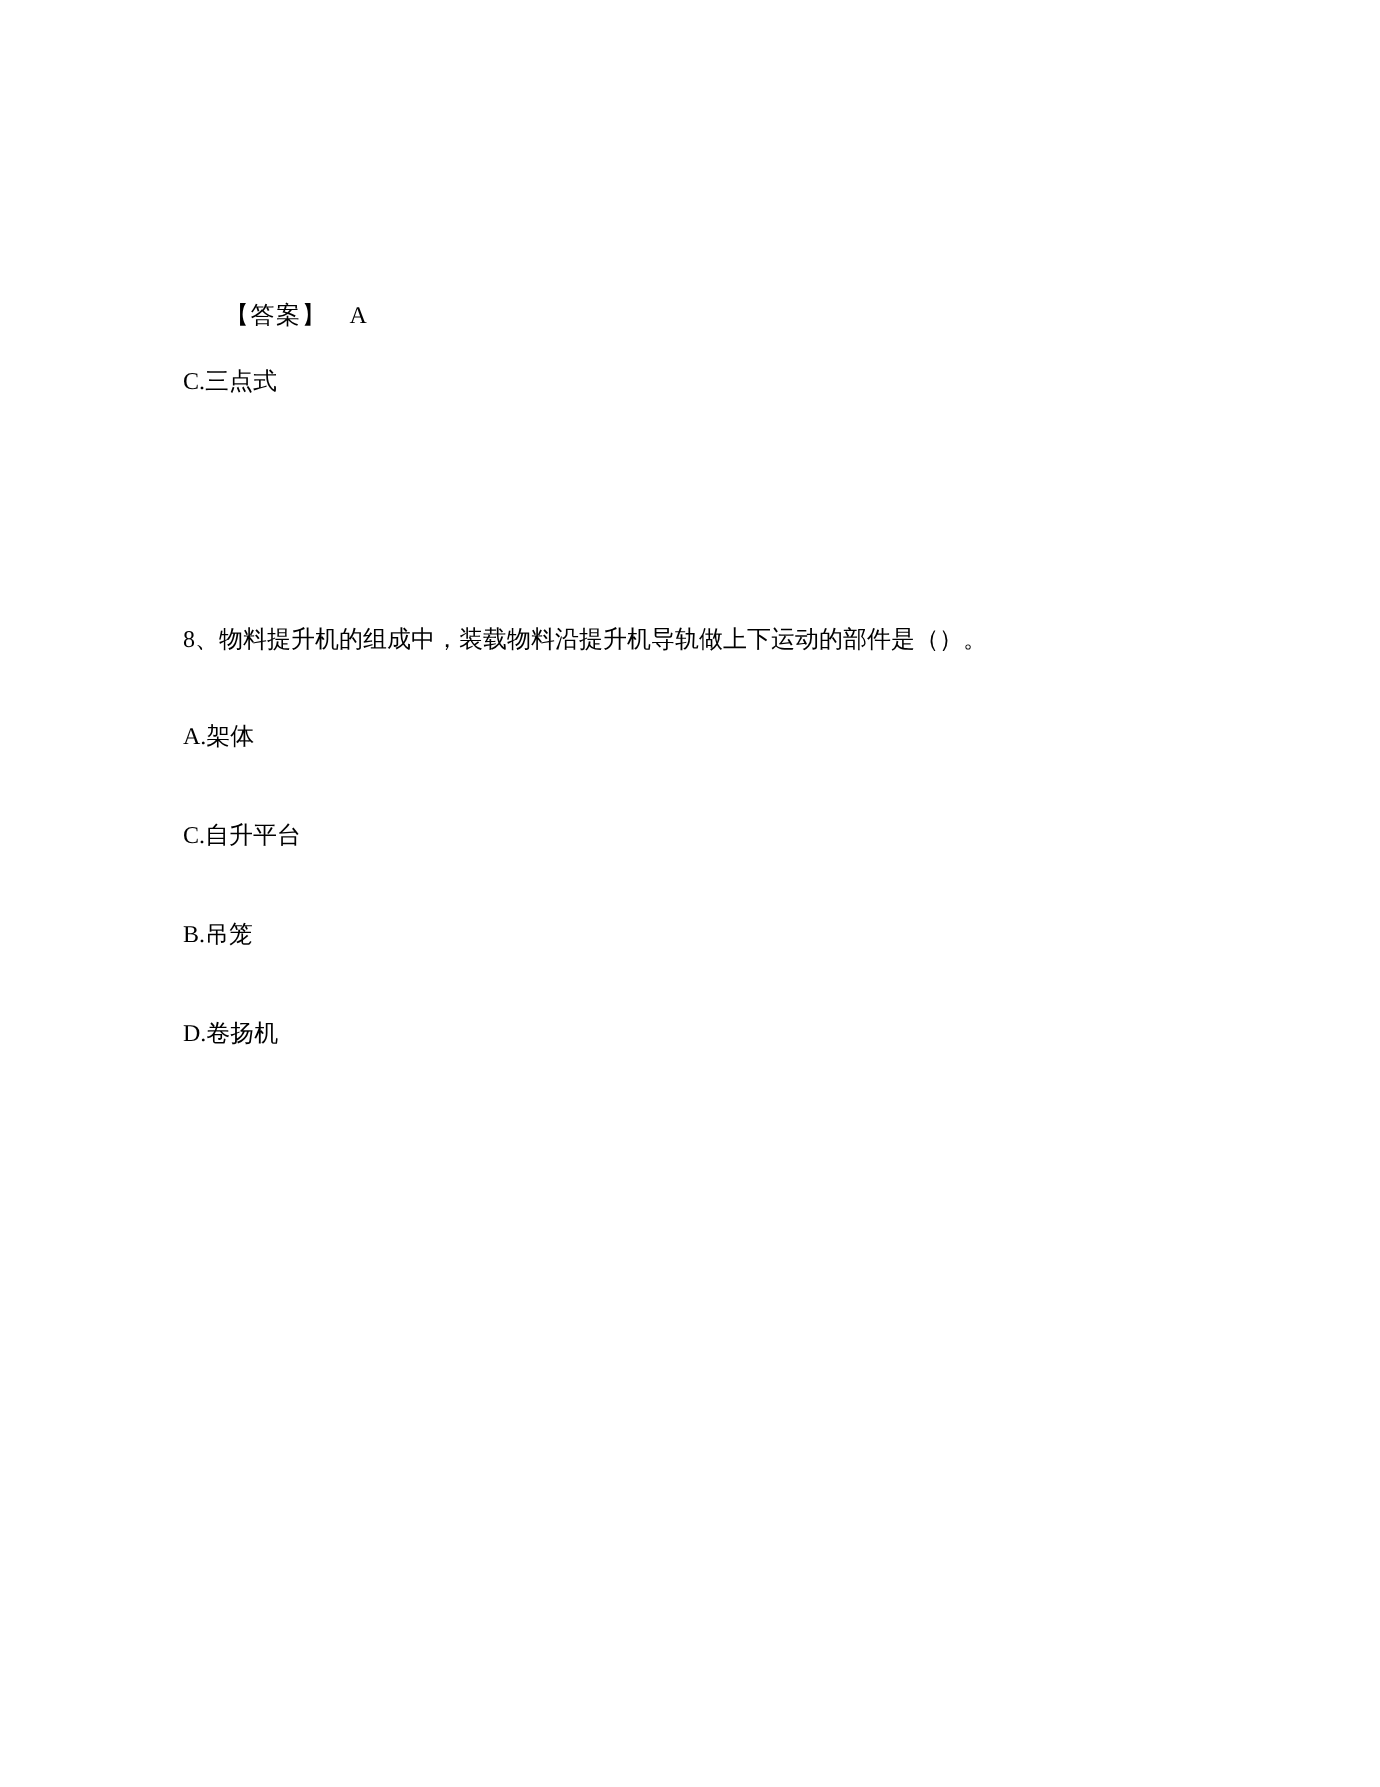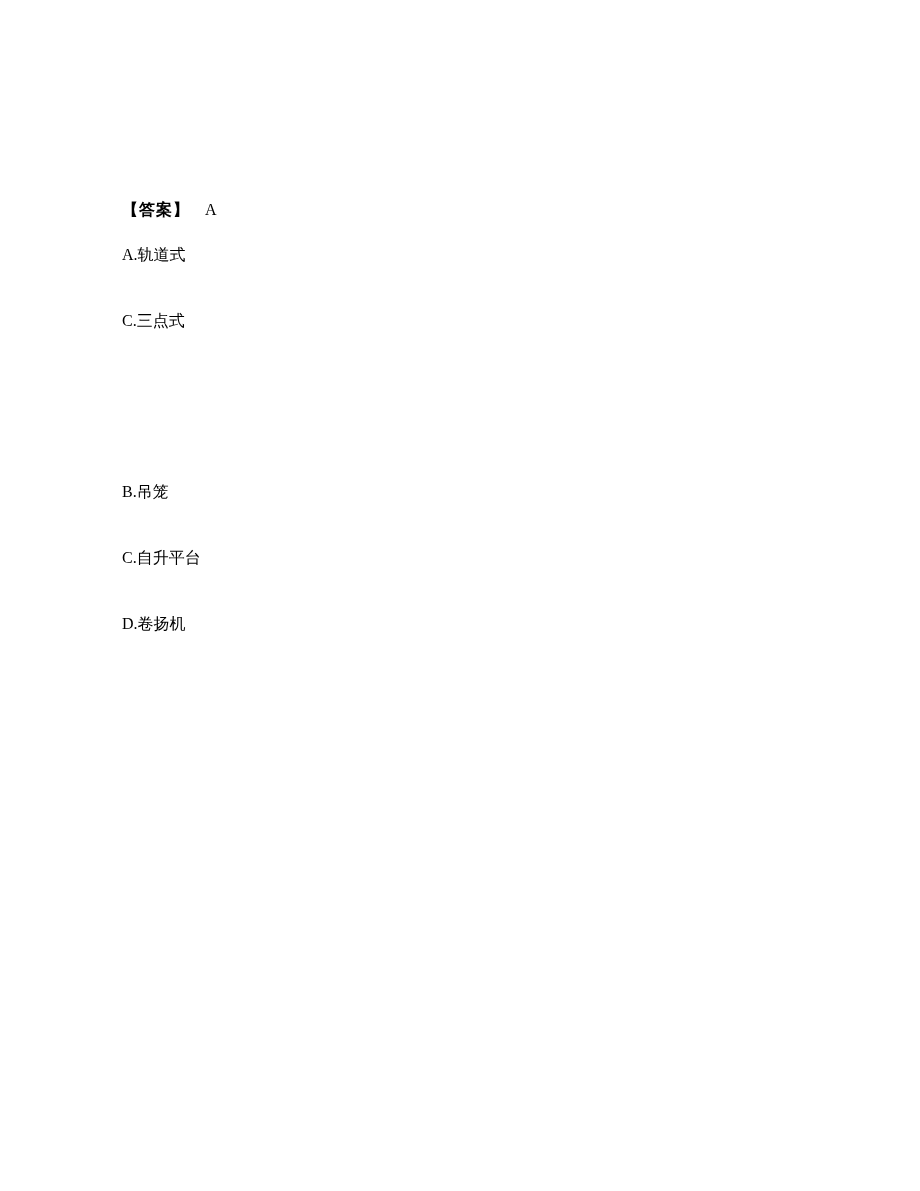--- a/index.html
+++ b/index.html
@@ -19,21 +19,22 @@
       padding-top: 200px;
       padding-left: 122px;
       padding-right: 122px;
     }
     .answer-line {
       font-size: 16px;
       margin-bottom: 22px;
       letter-spacing: 1px;
     }
     .answer-label {
-      font-weight: bold;
+      font-weight: normal;
+      margin-left: 28px;
     }
     .answer-letter {
       font-family: "Times New Roman", serif;
       margin-left: 10px;
     }
     .question-stem {
       font-size: 16px;
       margin-bottom: 40px;
       line-height: 1.6;
     }
@@ -56,40 +57,43 @@
 <body>
 
 <div class="content">
 
   <div class="answer-line">
     <span class="answer-label">【答案】</span>
     <span class="answer-letter">A</span>
   </div>
 
 
-  <div class="option">
-    <span class="option-letter">A.</span><span>轨道式</span>
-  </div>
 
 
   <div class="option">
     <span class="option-letter">C.</span><span>三点式</span>
   </div>
 
 
   <div class="gap"></div>
 
 
-
+  <div class="question-stem">
+    <span class="question-number">8</span><span>、</span><span>物料提升机的组成中，装载物料沿提升机导轨做上下运动的部件是（）。</span>
+  </div>
 
   <div class="option">
-    <span class="option-letter">B.</span><span>吊笼</span>
+    <span class="option-letter">A.</span><span>架体</span>
   </div>
 
   <div class="option">
     <span class="option-letter">C.</span><span>自升平台</span>
+  </div>
+
+  <div class="option">
+    <span class="option-letter">B.</span><span>吊笼</span>
   </div>
 
   <div class="option">
     <span class="option-letter">D.</span><span>卷扬机</span>
   </div>
 
 </div>
 
 </body></html>

